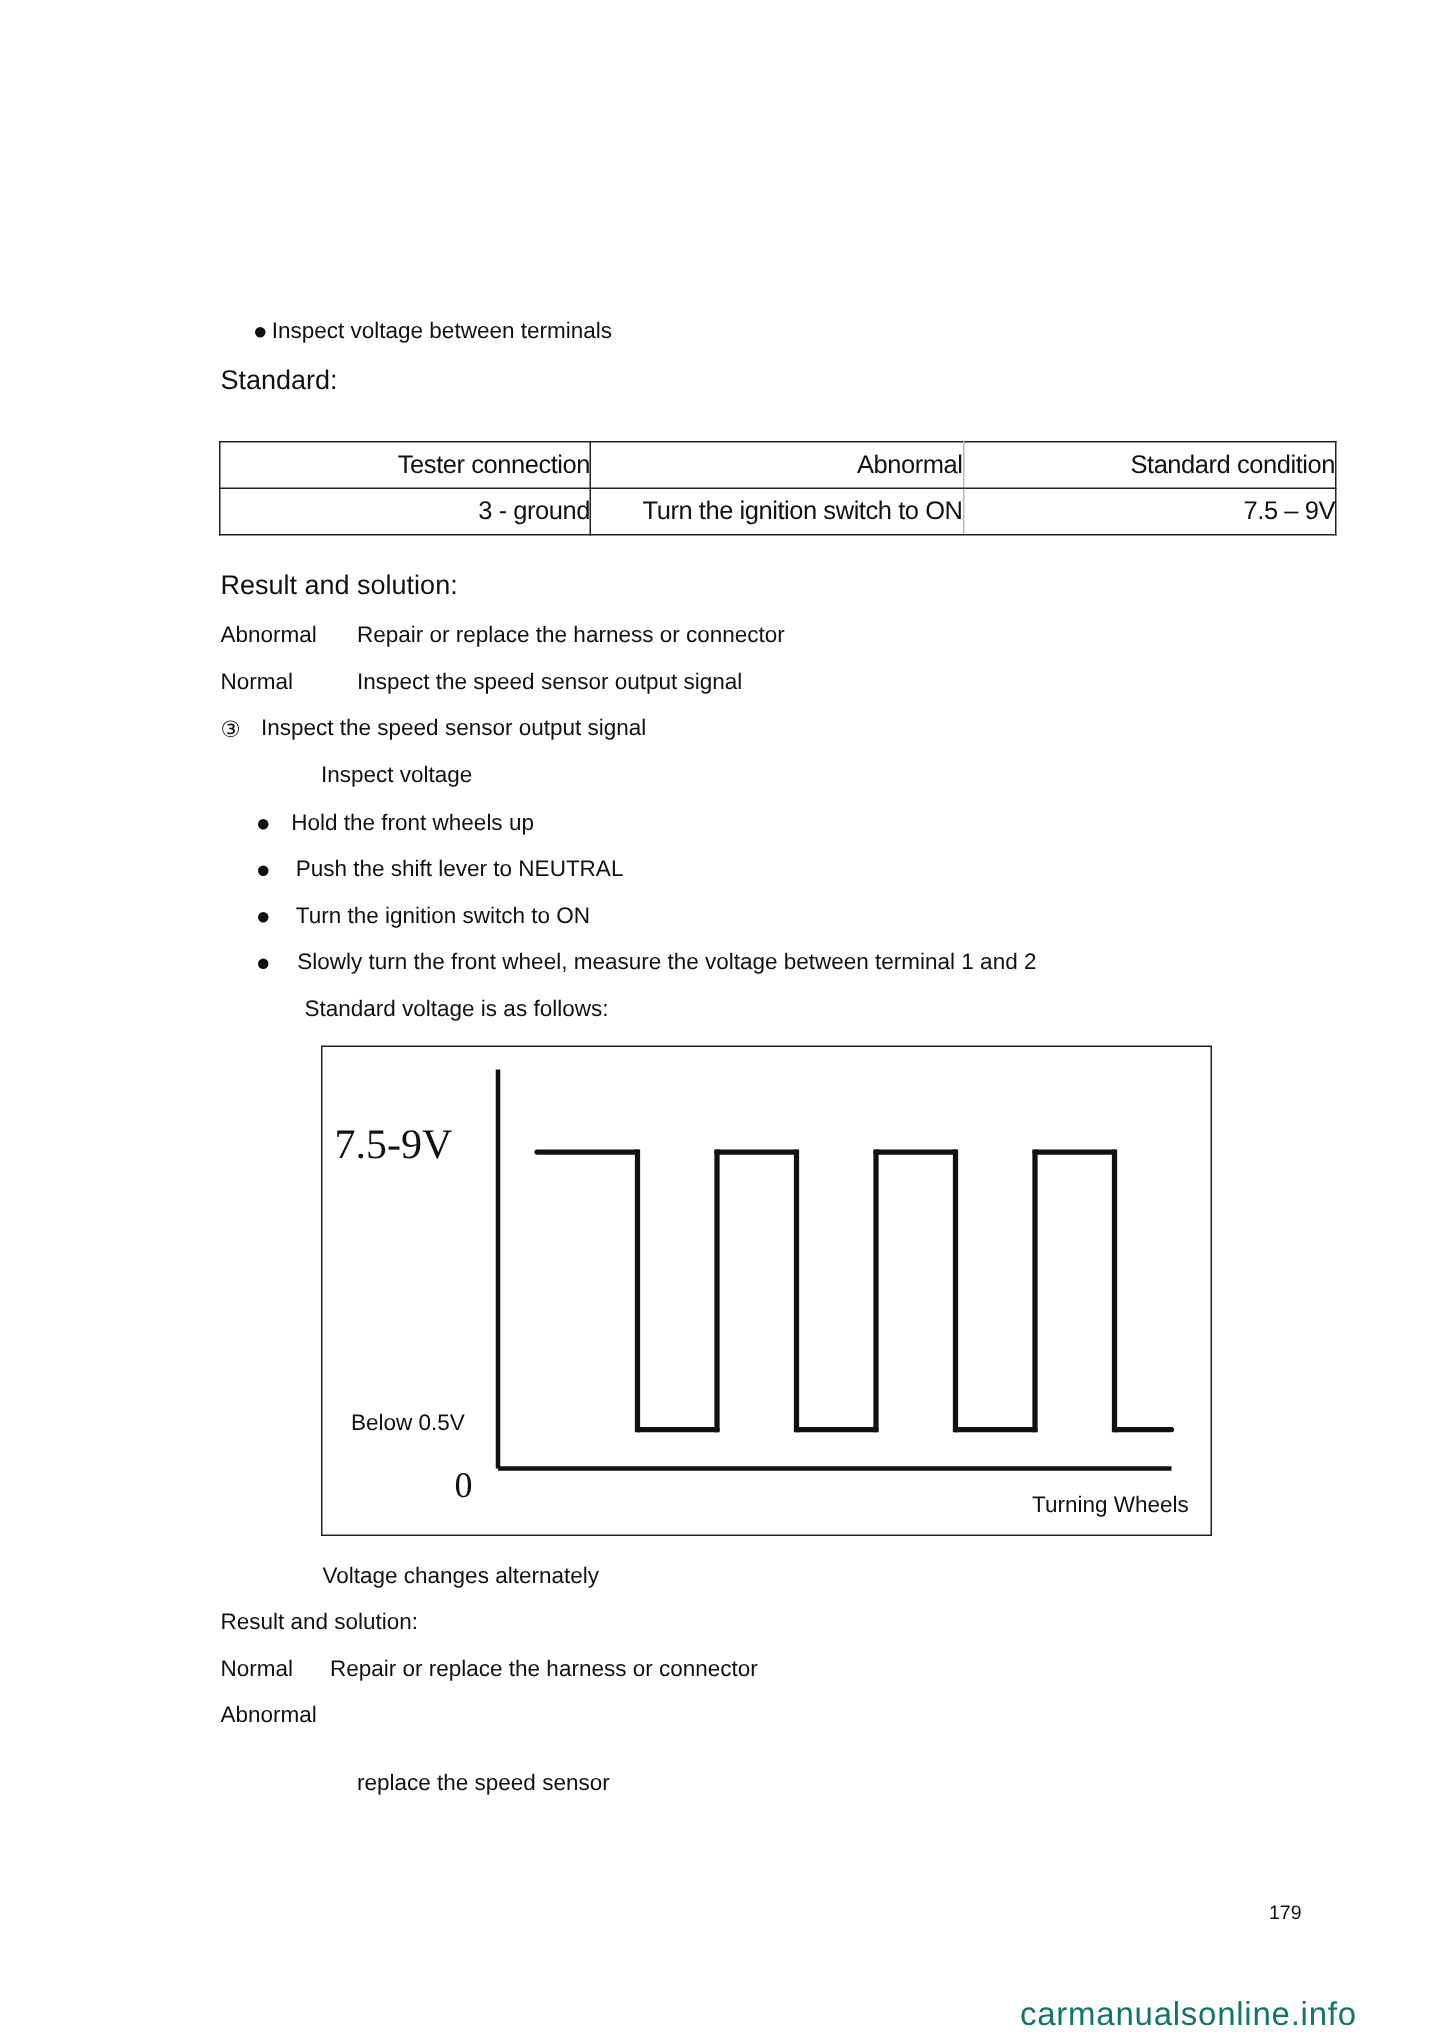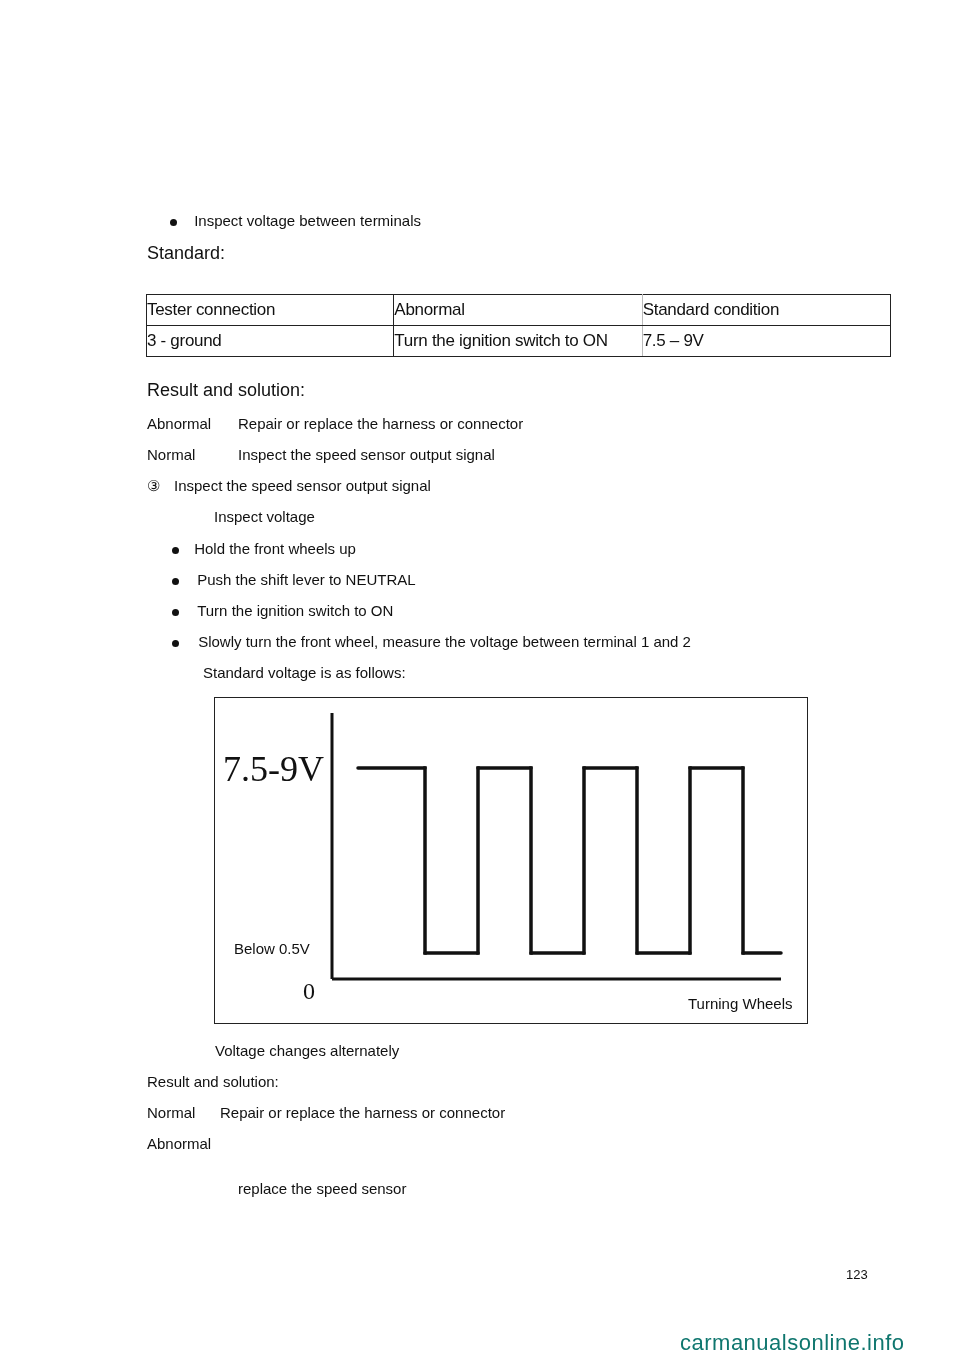--- a/index.html
+++ b/index.html
@@ -4,34 +4,34 @@
 <style>
   html, body { margin: 0; padding: 0; background: #ffffff; }
   body { width: 960px; height: 1358px; position: relative; overflow: hidden;
          font-family: "Liberation Sans", sans-serif; color: #111; }
   .abs { position: absolute; white-space: nowrap; }
   .t15 { font-size: 15px; }
   .t18 { font-size: 18px; }
   .bullet { display: inline-block; width: 7px; height: 7px; border-radius: 50%; background: #111; vertical-align: middle; }
   table.spec { position: absolute; left: 146px; top: 294px; width: 745px; border-collapse: collapse;
                font-size: 17px; letter-spacing: -0.3px; }
-  table.spec td { border: 1px solid #222; height: 30px; text-align: left; padding: 0; }
+  table.spec td { border: 1px solid #222; height: 30px; text-align: right; padding: 0; }
   table.spec td.mid { border-left: 1px solid #bbb; border-right: 1px solid #bbb; }
   .diagram { position: absolute; left: 214px; top: 697px; width: 594px; height: 327px;
              border: 1.5px solid #222; box-sizing: border-box; }
   .diagram svg { position: absolute; left: 0; top: 0; }
   .serif { font-family: "Liberation Serif", serif; }
   .watermark { position: absolute; left: 680px; top: 1330px; font-size: 22px; color: #0f766e; letter-spacing: 0.5px; }
 </style>
 </head>
 <body>
 
 <div class="abs t15" style="left:170px; top:212px;">
   <span class="bullet"></span>
-  <span style="margin-left:13px;">Inspect voltage between terminals</span>
+  <span style="margin-left:0;">Inspect voltage between terminals</span>
 </div>
 
 <div class="abs t18" style="left:147px; top:243px;">Standard:</div>
 
 <table class="spec">
   <tbody>
       <tr>
     <td style="width:247px;">Tester connection</td>
     <td class="mid" style="width:248px;">Abnormal</td>
     <td style="width:248px;">Standard condition</td>
@@ -88,29 +88,29 @@
         <line x1="369" y1="255" x2="369" y2="70" stroke="#111" stroke-width="3.5" stroke-linecap="square"></line>
         <line x1="369" y1="70" x2="422" y2="70" stroke="#111" stroke-width="3.5" stroke-linecap="round"></line>
         <line x1="422" y1="70" x2="422" y2="255" stroke="#111" stroke-width="3.5" stroke-linecap="square"></line>
         <line x1="422" y1="255" x2="475" y2="255" stroke="#111" stroke-width="3.5" stroke-linecap="round"></line>
         <line x1="475" y1="255" x2="475" y2="70" stroke="#111" stroke-width="3.5" stroke-linecap="square"></line>
         <line x1="475" y1="70" x2="528" y2="70" stroke="#111" stroke-width="3.5" stroke-linecap="round"></line>
         <line x1="528" y1="70" x2="528" y2="255" stroke="#111" stroke-width="3.5" stroke-linecap="square"></line>
         <line x1="528" y1="255" x2="566" y2="255" stroke="#111" stroke-width="3.5" stroke-linecap="round"></line>
       </g>
   </svg>
-  <div class="abs serif" style="left:8px; top:50px; font-size:36px;">7.5-9V</div>
+  <div class="abs serif" style="left:8px; top:50px; font-size:28px;">7.5-9V</div>
   <div class="abs" style="left:19px; top:242px; font-size:15px;">Below 0.5V</div>
   <div class="abs serif" style="left:88px; top:280px; font-size:24px;">0</div>
   <div class="abs" style="left:473px; top:297px; font-size:15px;">Turning Wheels</div>
 </div>
 
 <div class="abs t15" style="left:215px; top:1042px;">Voltage changes alternately</div>
 
 <div class="abs t15" style="left:147px; top:1073px;">Result and solution:</div>
 <div class="abs t15" style="left:147px; top:1104px;">Normal</div>
 <div class="abs t15" style="left:220px; top:1104px;">Repair or replace the harness or connector</div>
 <div class="abs t15" style="left:147px; top:1135px;">Abnormal</div>
 <div class="abs t15" style="left:238px; top:1135px;margin-top:45px;">replace the speed sensor</div>
 
-<div class="abs" style="left:846px; top:1267px; font-size:13px;">123</div>
+<div class="abs" style="left:846px; top:1267px; font-size:13px;">179</div>
 
 <div class="watermark">carmanualsonline.info</div>
 
 </body></html>

